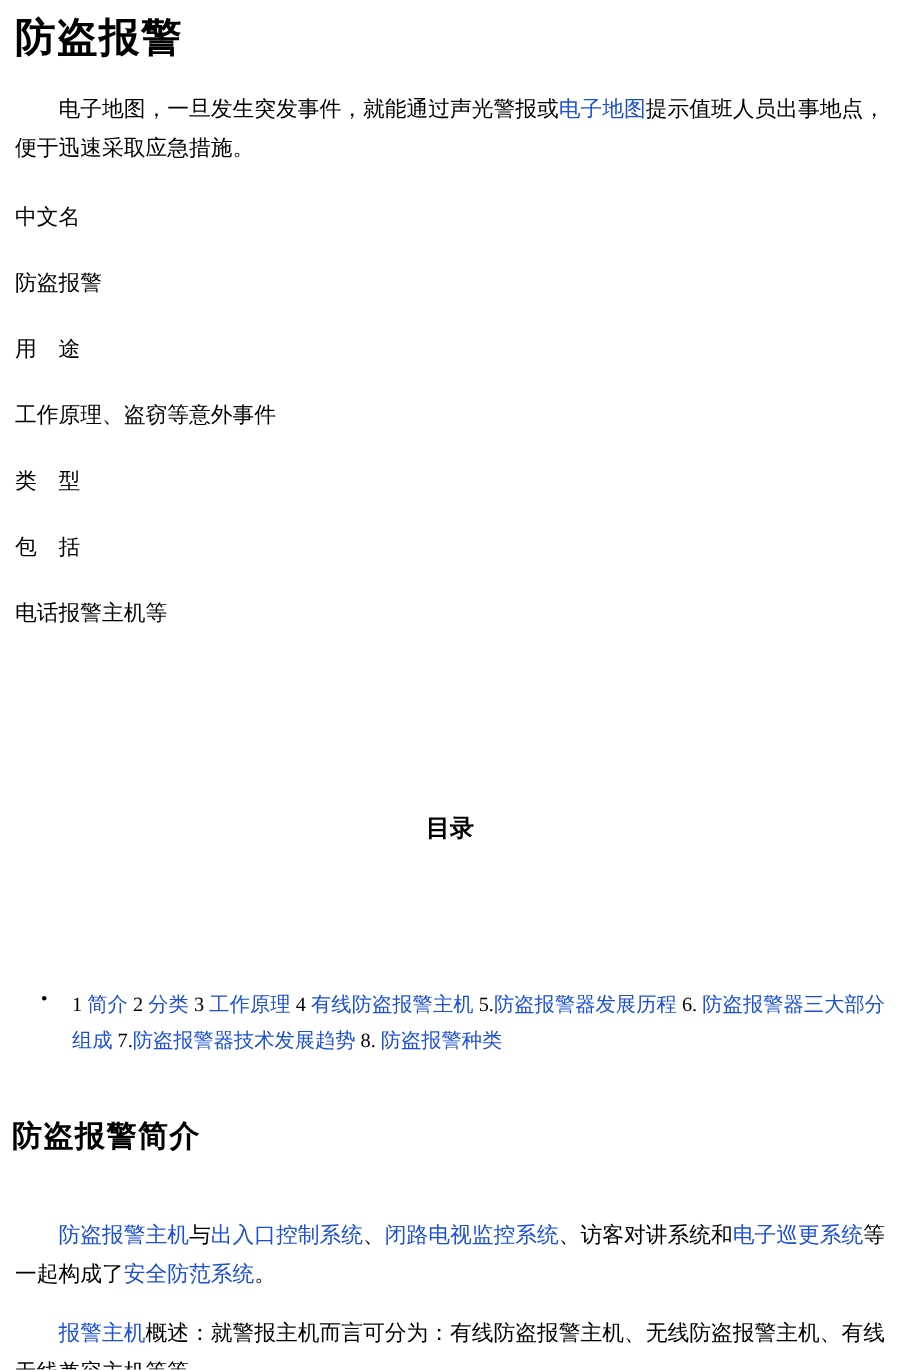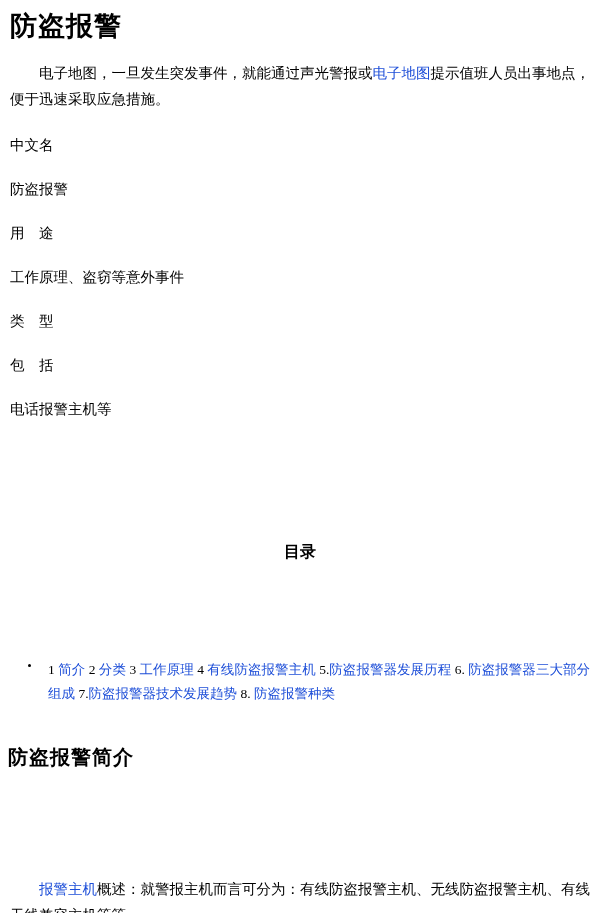--- a/index.html
+++ b/index.html
@@ -144,16 +144,17 @@
       <span class="toc-num">6.</span>
       <a class="link" href="#">防盗报警器三大部分组成</a>
       <span class="toc-num">7.</span><a class="link" href="#">防盗报警器技术发展趋势</a>
       <span class="toc-num">8.</span>
       <a class="link" href="#">防盗报警种类</a>
     </div>
   </div>
 
   <h2 class="section">防盗报警简介</h2>
 
+  <p class="para p1"><a class="link" href="#">防盗报警主机</a><span>与</span><a class="link" href="#">出入口控制系统</a><span>、</span><a class="link" href="#">闭路电视监控系统</a><span>、访客对讲系统和</span><a class="link" href="#">电子巡更系统</a><span>等一起构成了</span><a class="link" href="#">安全防范系统</a><span>。</span></p>
 
   <p class="para p2"><a class="link" href="#">报警主机</a><span>概述：就警报主机而言可分为：有线防盗报警主机、无线防盗报警主机、有线无线兼容主机等等。</span></p>
 
 </div>
 
 </body></html>

